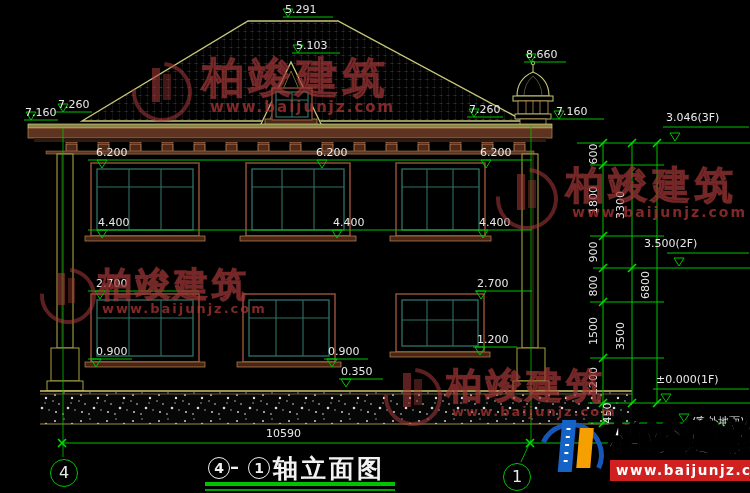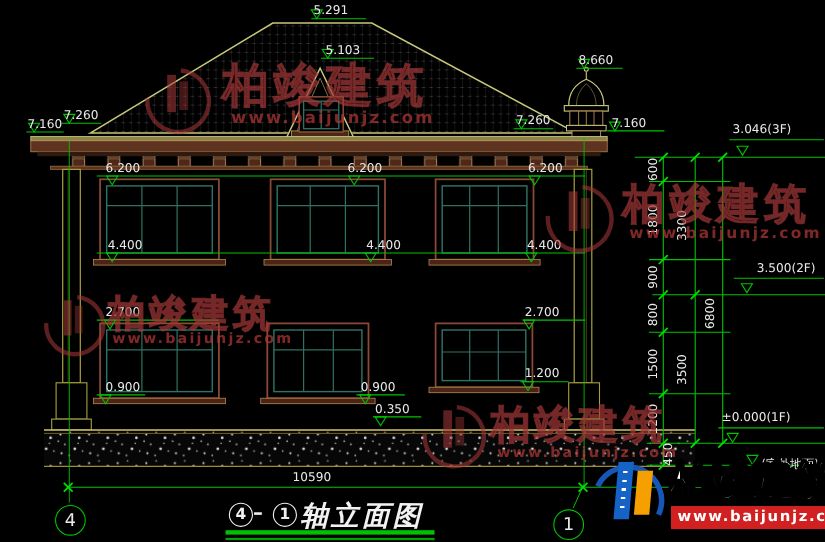--- a/index.html
+++ b/index.html
@@ -11,21 +11,21 @@
   
   .vl{position:absolute;color:#e9e9e9;font-size:11px;line-height:12px;width:46px;text-align:center;
       transform:rotate(-90deg);transform-origin:center center;z-index:4;}
   
   .bubble{position:absolute;width:26px;height:26px;border:1.4px solid #00c300;border-radius:50%;
           color:#e9e9e9;font-size:16px;line-height:26px;text-align:center;z-index:4;}
   
   .tcirc{position:absolute;width:20px;height:20px;border:1.6px solid #efefef;border-radius:50%;
          color:#efefef;font-size:14px;line-height:20px;text-align:center;font-weight:bold;z-index:4;}
   .tsep{position:absolute;color:#efefef;font-size:18px;font-weight:bold;z-index:4;}
-  .ttext{position:absolute;color:#f2f2f2;font-size:25px;font-weight:bold;letter-spacing:3px;z-index:4;font-style:italic;}
+  .ttext{position:absolute;color:#f2f2f2;font-size:25px;font-weight:bold;letter-spacing:3px;z-index:4;}
   .tline1{position:absolute;left:205px;top:482px;width:190px;height:4px;background:#00c300;z-index:4;}
   .tline2{position:absolute;left:205px;top:489px;width:190px;height:2px;background:#00a300;z-index:4;}
   
   .wm{position:absolute;z-index:6;pointer-events:none;}
   .wm-chars{font-weight:bold;color:rgba(90,18,18,0.30);-webkit-text-stroke:1.3px rgba(175,62,62,0.62);
             white-space:nowrap;}
   .wm-url{font-weight:bold;color:rgba(178,55,55,0.72);letter-spacing:2px;white-space:nowrap;}
   .wm-ring{position:absolute;border-radius:50%;border:4px solid rgba(170,58,58,0.55);
            border-top-color:transparent;transform:rotate(-40deg);}
   .wm-bar1{position:absolute;background:rgba(170,58,58,0.55);}
@@ -293,21 +293,21 @@
 <span class="dl" style="left:479px;top:217px">4.400</span>
 
 <span class="dl" style="left:96px;top:278px">2.700</span>
 <span class="dl" style="left:477px;top:278px">2.700</span>
 <span class="dl" style="left:96px;top:346px">0.900</span>
 <span class="dl" style="left:328px;top:346px">0.900</span>
 <span class="dl" style="left:477px;top:334px">1.200</span>
 <span class="dl" style="left:341px;top:366px">0.350</span>
 
 <span class="dl" style="left:666px;top:112px">3.046(3F)</span>
-<span class="dl" style="left:688px;top:238px">3.500(2F)</span>
+<span class="dl" style="left:644px;top:238px">3.500(2F)</span>
 <span class="dl" style="left:656px;top:374px">±0.000(1F)</span>
 <span class="dl" style="left:692px;top:416px">(室外地面)</span>
 
 <span class="vl" style="left:571px;top:148px">600</span>
 <span class="vl" style="left:571px;top:194px">1800</span>
 <span class="vl" style="left:571px;top:246px">900</span>
 <span class="vl" style="left:571px;top:280px">800</span>
 <span class="vl" style="left:571px;top:325px">1500</span>
 <span class="vl" style="left:571px;top:375px">1200</span>
 <span class="vl" style="left:585px;top:407px">450</span>

